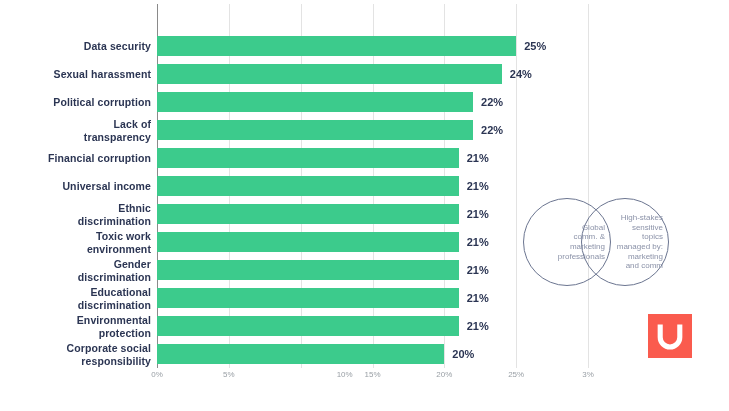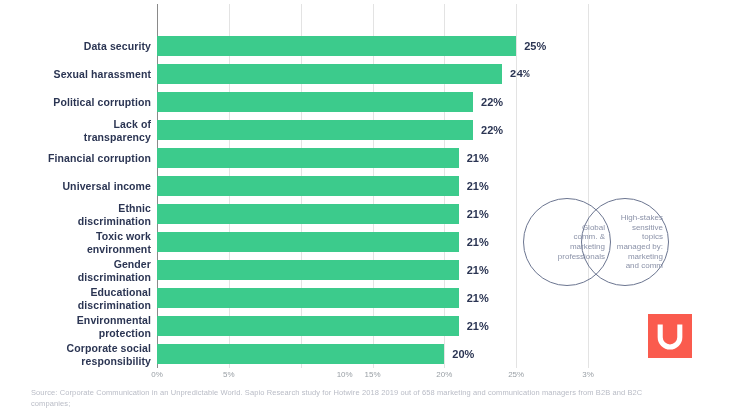--- a/index.html
+++ b/index.html
@@ -192,21 +192,21 @@
 
   <div class="rows" id="rows">
       <div class="row" style="top: 28px;">
         <div class="row-label" style="color: rgb(43, 53, 83);">Data security</div>
         <div class="bar" style="width: 359.167px; background: rgb(60, 203, 140);"></div>
         <div class="bar-value" style="left: 524.167px; color: rgb(43, 53, 83);">25%</div>
       </div>
       <div class="row" style="top: 56px;">
         <div class="row-label" style="color: rgb(43, 53, 83);">Sexual harassment</div>
         <div class="bar" style="width: 344.8px; background: rgb(60, 203, 140);"></div>
-        <div class="bar-value" style="left: 509.8px; color: rgb(43, 53, 83); font-family: Liberation Mono, monospace;">24%</div>
+        <div class="bar-value" style="left: 509.8px; color: rgb(43, 53, 83);">24%</div>
       </div>
       <div class="row" style="top: 84px;">
         <div class="row-label" style="color: rgb(43, 53, 83);">Political corruption</div>
         <div class="bar" style="width: 316.067px; background: rgb(60, 203, 140);"></div>
         <div class="bar-value" style="left: 481.067px; color: rgb(43, 53, 83);">22%</div>
       </div>
       <div class="row" style="top: 112px;">
         <div class="row-label" style="color: rgb(43, 53, 83);">Lack of
 transparency</div>
         <div class="bar" style="width: 316.067px; background: rgb(60, 203, 140);"></div>
@@ -288,15 +288,14 @@
   </div>
 
   <div class="logo">
     <span>
       <svg width="26" height="28" viewBox="0 0 26 28">
         <path d="M3.2 2.4 L3.2 15.2 A9.8 9.8 0 0 0 22.8 15.2 L22.8 2.4" fill="none" stroke="#ffffff" stroke-width="5.1" stroke-linecap="butt"></path>
       </svg>
     </span>
   </div>
 
-  <div class="source">Source: Corporate Communication in an Unpredictable World. Sapio Research study for Hotwire 2018 2019 out of 658 marketing and communication managers from B2B and B2C companies;</div>
 
 </div>
 
 </body></html>

